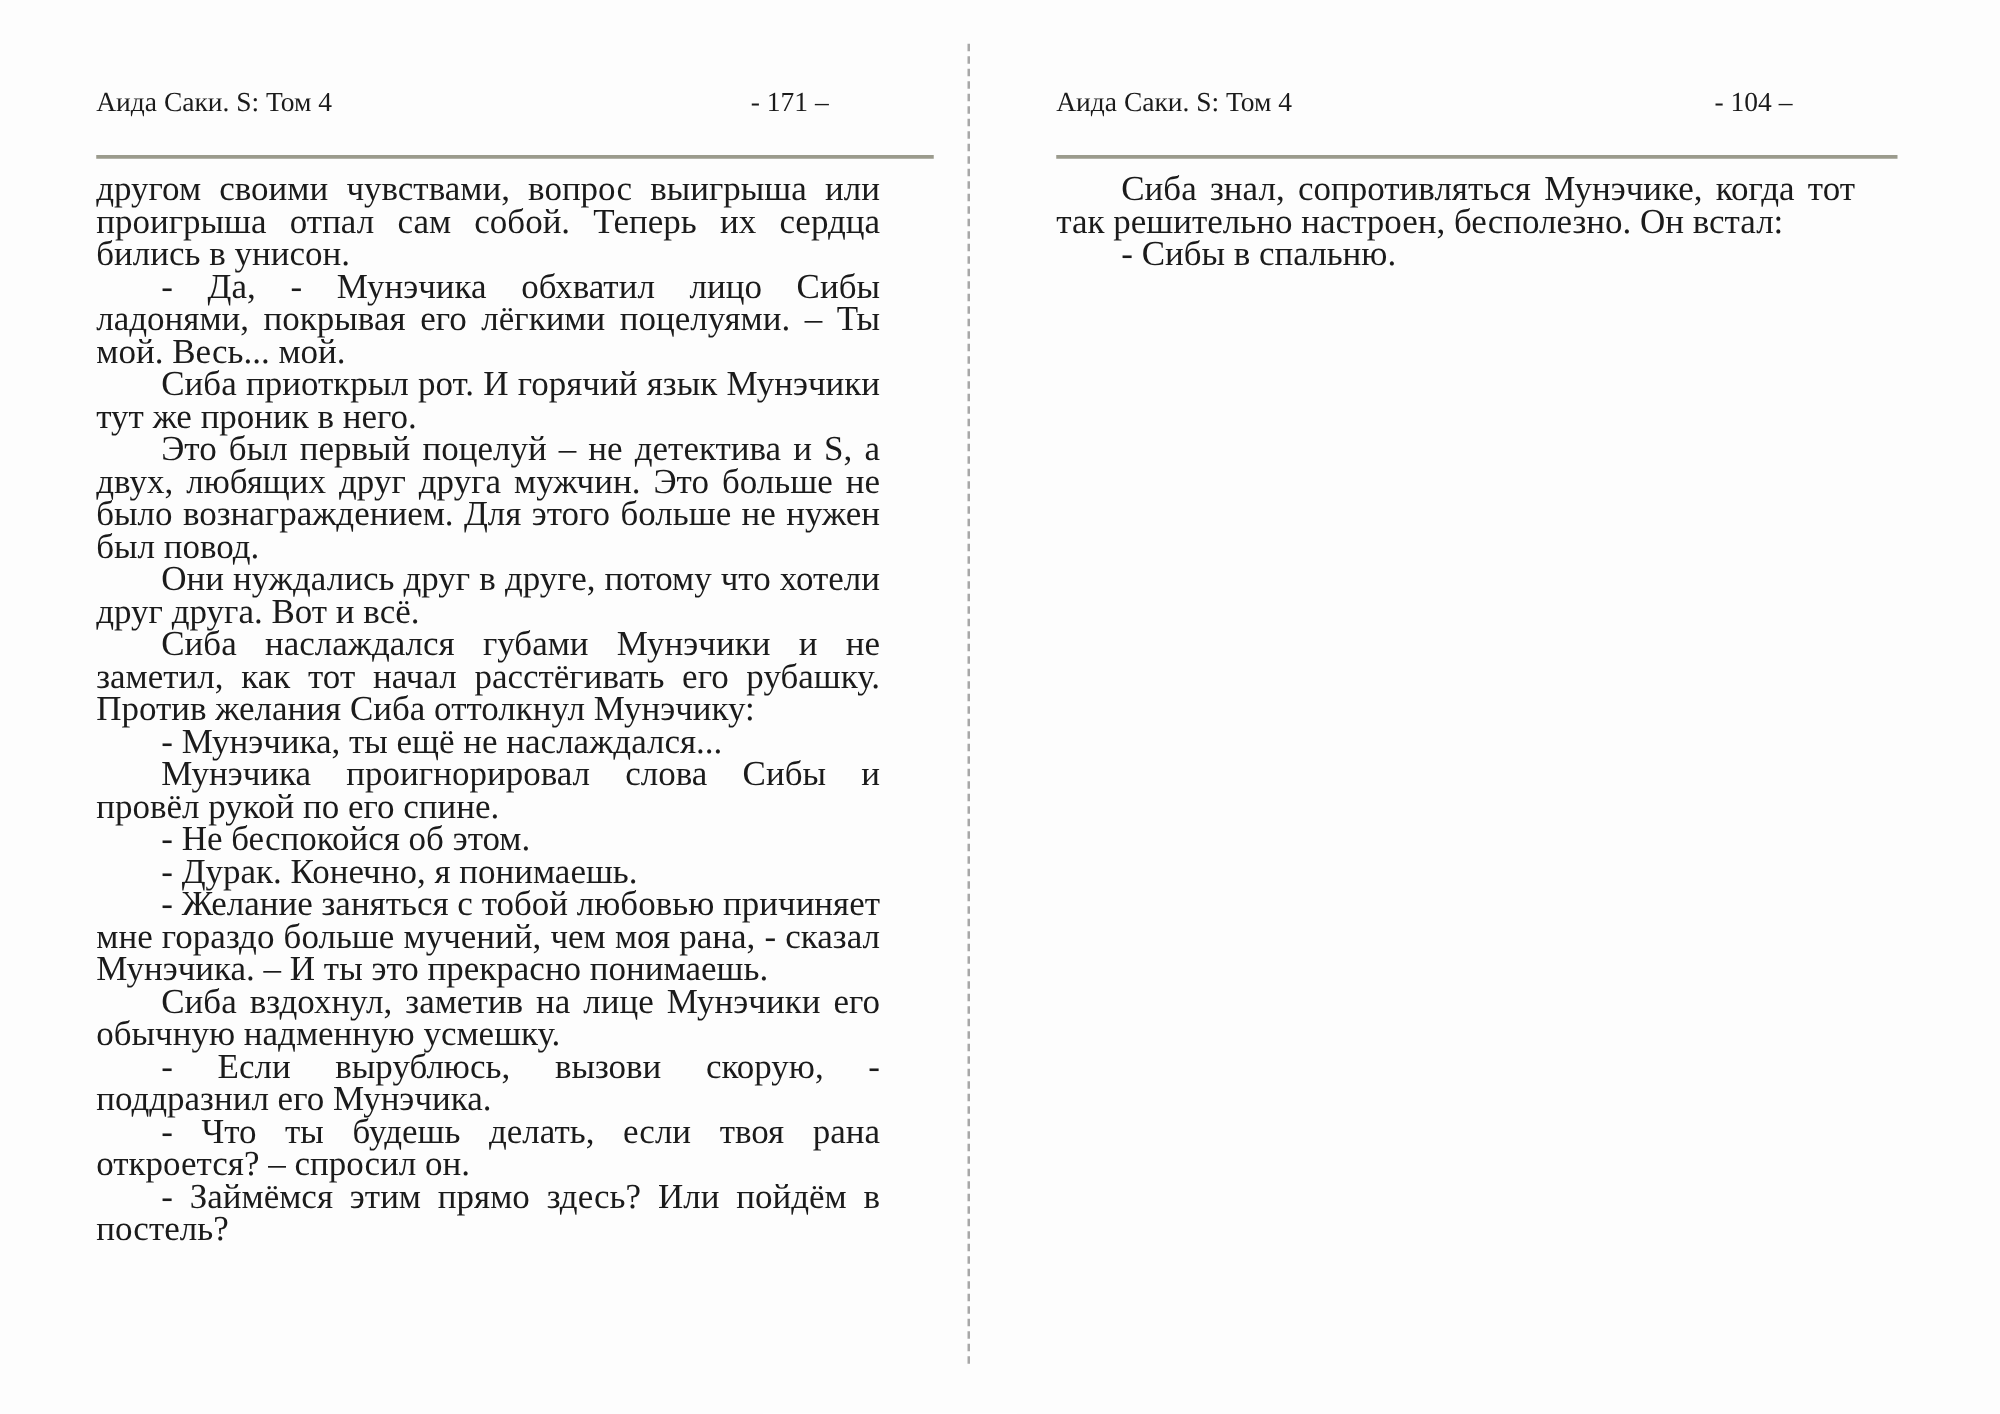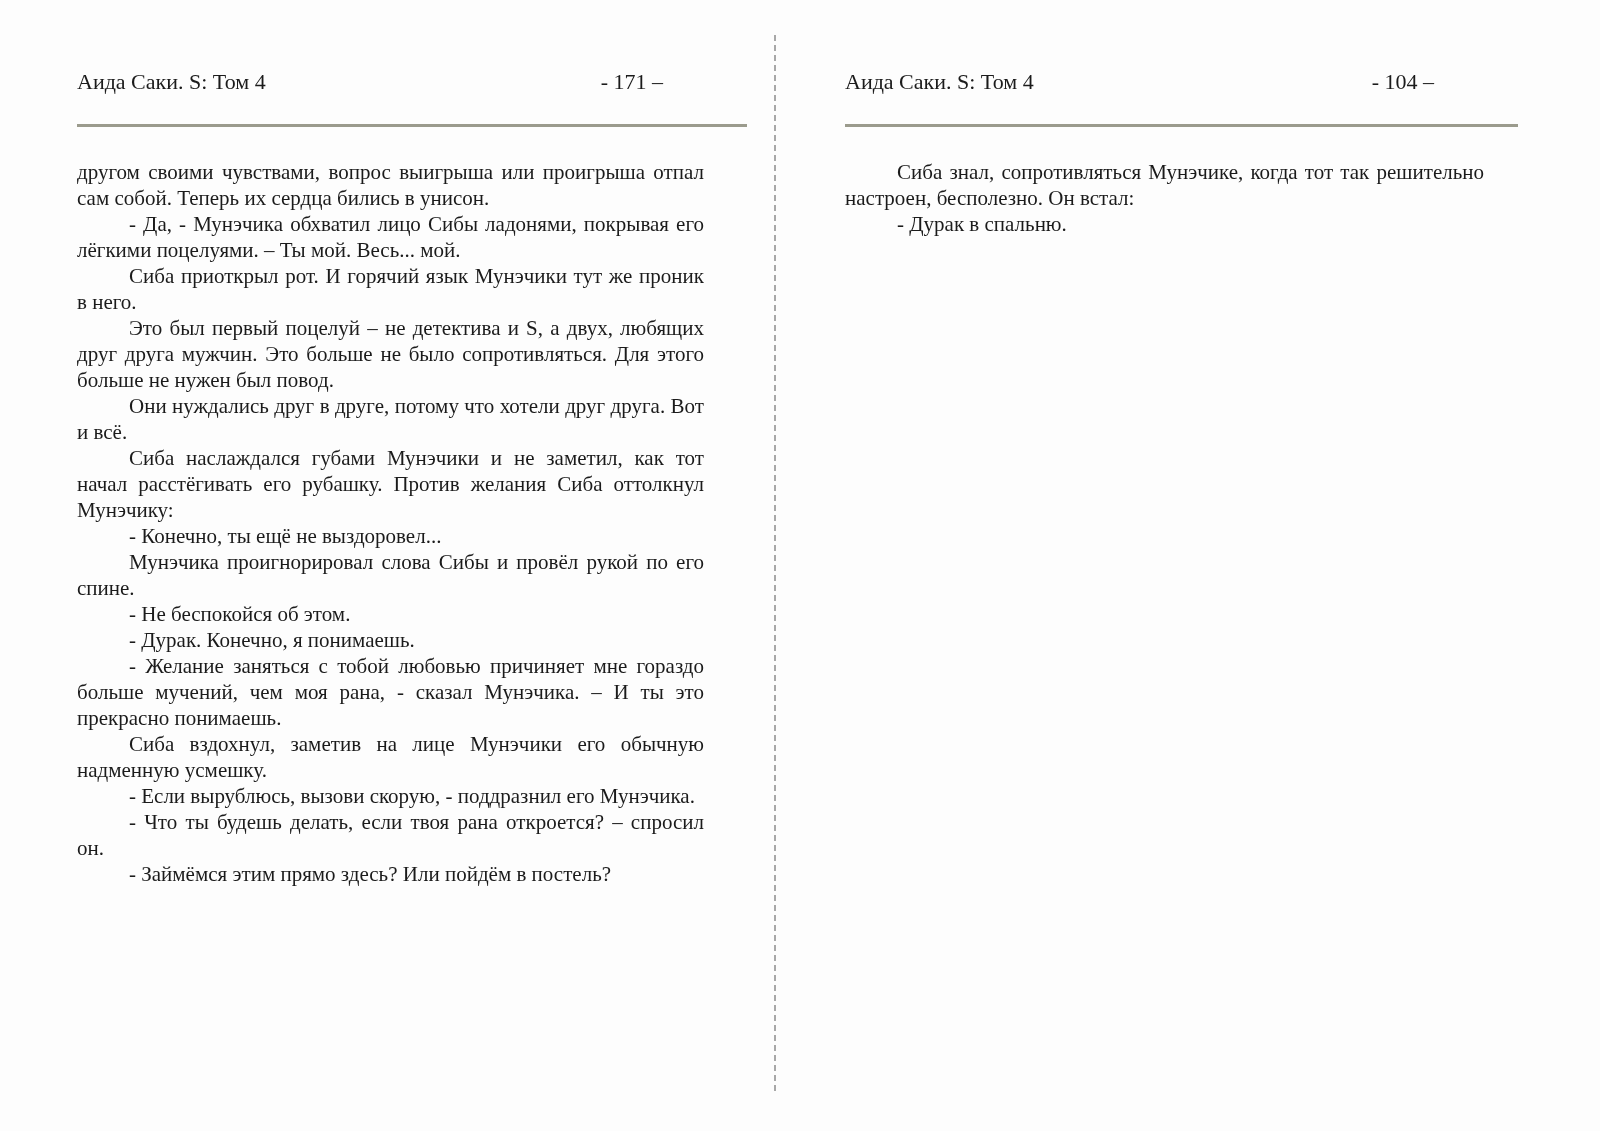--- a/index.html
+++ b/index.html
@@ -39,22 +39,22 @@
     line-height: 28px;
     white-space: nowrap;
   }
   .page-number { margin-right: 84px; }
   .rule {
     margin-top: 28px;
     height: 3px;
     background: var(--rule, #9b9b8d);
   }
   .page-body {
-    margin-top: 32px;
-    font-size: 21px;
+    margin-top: 12px;
+    font-size: 28px;
     line-height: 26px;
   }
   .page-left  .page-body { width: 627px; }
   .page-right .page-body { width: 639px; }
   .para {
     margin: 0;
     text-indent: 52px;
     text-align: justify;
   }
   .para.no-indent { text-indent: 0; }
@@ -69,40 +69,40 @@
   <section class="page page-left">
     <header class="page-header">
       <span class="book-title">Аида Саки. S: Том 4</span>
       <span class="page-number">- 171 –</span>
     </header>
     <div class="rule"></div>
     <div class="page-body">
       <p class="para no-indent">другом своими чувствами, вопрос выигрыша или проигрыша отпал сам собой. Теперь их сердца бились в унисон.</p>
       <p class="para">- Да, - Мунэчика обхватил лицо Сибы ладонями, покрывая его лёгкими поцелуями. – Ты мой. Весь... мой.</p>
       <p class="para">Сиба приоткрыл рот. И горячий язык Мунэчики тут же проник в него.</p>
-      <p class="para">Это был первый поцелуй – не детектива и S, а двух, любящих друг друга мужчин. Это больше не было сопротивляться. Для этого больше не нужен был повод.</p>
+      <p class="para">Это был первый поцелуй – не детектива и S, а двух, любящих друг друга мужчин. Это больше не было вознаграждением. Для этого больше не нужен был повод.</p>
       <p class="para">Они нуждались друг в друге, потому что хотели друг друга. Вот и всё.</p>
       <p class="para">Сиба наслаждался губами Мунэчики и не заметил, как тот начал расстёгивать его рубашку. Против желания Сиба оттолкнул Мунэчику:</p>
-      <p class="para">- Конечно, ты ещё не выздоровел...</p>
+      <p class="para">- Мунэчика, ты ещё не наслаждался...</p>
       <p class="para">Мунэчика проигнорировал слова Сибы и провёл рукой по его спине.</p>
       <p class="para">- Не беспокойся об этом.</p>
       <p class="para">- Дурак. Конечно, я понимаешь.</p>
       <p class="para">- Желание заняться с тобой любовью причиняет мне гораздо больше мучений, чем моя рана, - сказал Мунэчика. – И ты это прекрасно понимаешь.</p>
       <p class="para">Сиба вздохнул, заметив на лице Мунэчики его обычную надменную усмешку.</p>
       <p class="para">- Если вырублюсь, вызови скорую, - поддразнил его Мунэчика.</p>
       <p class="para">- Что ты будешь делать, если твоя рана откроется? – спросил он.</p>
       <p class="para">- Займёмся этим прямо здесь? Или пойдём в постель?</p>
     </div>
   </section>
 
   <section class="page page-right">
     <header class="page-header">
       <span class="book-title">Аида Саки. S: Том 4</span>
       <span class="page-number">- 104 –</span>
     </header>
     <div class="rule"></div>
     <div class="page-body">
       <p class="para">Сиба знал, сопротивляться Мунэчике, когда тот так решительно настроен, бесполезно. Он встал:</p>
-      <p class="para">- Дурак в спальню.</p>
+      <p class="para">- Сибы в спальню.</p>
     </div>
   </section>
 
 </div>
 
 </body></html>

